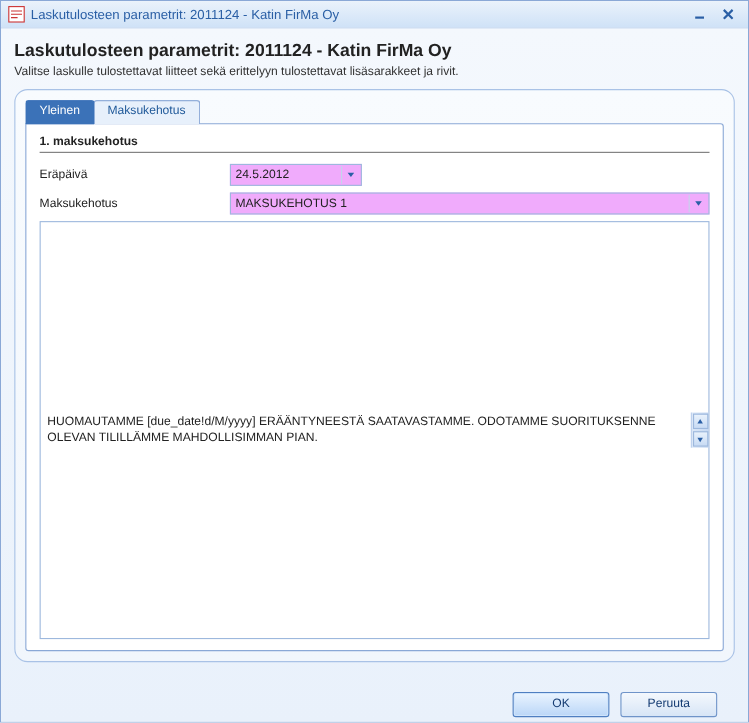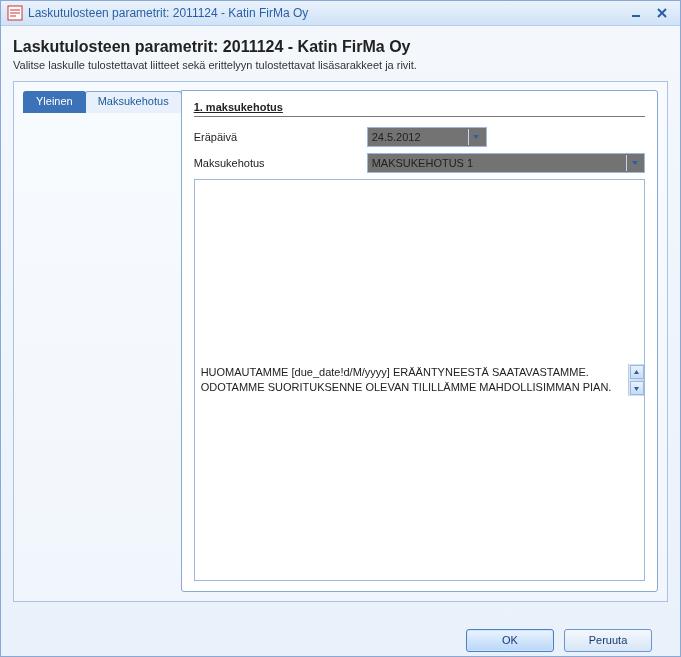--- a/index.html
+++ b/index.html
@@ -6,32 +6,32 @@
 html, body { width: 681px; height: 657px; font-family: Tahoma, Arial, sans-serif; font-size: 11px; overflow: hidden; }
 .window { width: 681px; height: 657px; display: flex; flex-direction: column; background: #fff; border: 1px solid #8aa8d6; }
 .titlebar { height: 25px; background: linear-gradient(#eaf2fb,#cfe2f7); display: flex; align-items: center; padding: 0 6px; color: #2a5fa5; font-size: 12px; border-bottom: 1px solid #b7cdec; }
 .titlebar .icon { width: 16px; height: 16px; margin-right: 5px; display: inline-flex; align-items: center; justify-content: center; }
 .titlebar .icon svg { width: 16px; height: 16px; }
 .titlebar .title { flex: 1; }
 .titlebar .btn { width: 24px; height: 18px; display: inline-flex; align-items: center; justify-content: center; margin-left: 2px; color: #2a5fa5; cursor: pointer; }
 .content { flex: 1; background: linear-gradient(#f4f8fd,#e9f1fb); padding: 12px 12px 10px 12px; display: flex; flex-direction: column; }
 .heading { font-family: Tahoma, Arial, sans-serif; font-size: 16px; font-weight: bold; color: #222; margin-bottom: 3px; }
 .subtext { font-size: 11px; color: #333; margin-bottom: 10px; }
-.panel { flex: 1; background: linear-gradient(#f8fbfe,#f1f6fc); border: 1px solid #a9c2e6; border-radius: 0; padding: 9px; display: flex; flex-direction: row; }
+.panel { flex: 1; background: linear-gradient(#f8fbfe,#f1f6fc); border: 1px solid #a9c2e6; border-radius: 12px; padding: 9px; display: flex; flex-direction: column; }
 .tabs { display: flex; gap: 0; height: 22px; }
 .tab { padding: 3px 12px 0 12px; font-size: 11px; border: 1px solid #8aa8d6; border-bottom: none; background: #e7f0fb; color: #215a9a; border-top-left-radius: 3px; border-top-right-radius: 3px; cursor: pointer; margin-right: -1px; position: relative; }
 .tab.active { background: #3b72b8; color: #fff; border-color: #3b72b8; z-index: 2; }
 .tabbody { flex: 1; border: 1px solid #8aa8d6; background: #fff; margin-top: -1px; padding: 10px 12px; display: flex; flex-direction: column; border-radius: 0 3px 3px 3px; }
-.section-title { font-weight: bold; font-size: 11px; color: #222; padding-bottom: 3px; border-bottom: 1px solid #777; margin-bottom: 10px; text-decoration: underline; }
+.section-title { font-weight: bold; font-size: 11px; color: #222; padding-bottom: 3px; border-bottom: 1px solid #777; margin-bottom: 10px; }
 .form-row { display: flex; align-items: center; margin-bottom: 6px; }
 .form-label { width: 173px; font-size: 11px; color: #222; }
 .form-label.req { color: #a03020; font-weight: bold; }
 .form-ctrl { flex: 1; display: flex; }
 .form-ctrl.short { flex: 0 0 auto; }
-.textbox, .combo { height: 20px; border: 1px solid #9db8dd; background: #737373; font-size: 11px; padding: 1px 4px; color: #222; }
+.textbox, .combo { height: 20px; border: 1px solid #9db8dd; background: #f0abfc; font-size: 11px; padding: 1px 4px; color: #222; }
 .combo { display: flex; align-items: center; position: relative; }
 .combo .val { flex: 1; }
 .combo .arrow { width: 16px; display: flex; align-items: center; justify-content: center; color: #2a5fa5; border-left: 1px solid #c3d4ec; height: 100%; margin-right: -2px; }
 .combo.short { width: 120px; }
 .combo.full { width: 100%; }
 .input-full { width: 100%; height: 20px; border: 1px solid #9db8dd; padding: 1px 4px; font-size: 11px; color: #222; outline: none; font-family: inherit; }
 .textarea-wrap { flex: 1; display: flex; }
 .ta { flex: 1; display: flex; border: 1px solid #9db8dd; background: #fff; min-height: 320px; align-items: center; }
 .ta-text { flex: 1; padding: 4px 6px; font-size: 11px; color: #222; line-height: 1.4; white-space: pre-wrap; overflow: hidden; }
 .ta-scroll { width: 16px; background: linear-gradient(90deg,#dbe7f7,#c5d8f2); display: flex; flex-direction: column; justify-content: space-between; align-items: center; border-left: 1px solid #b7cdec; }

